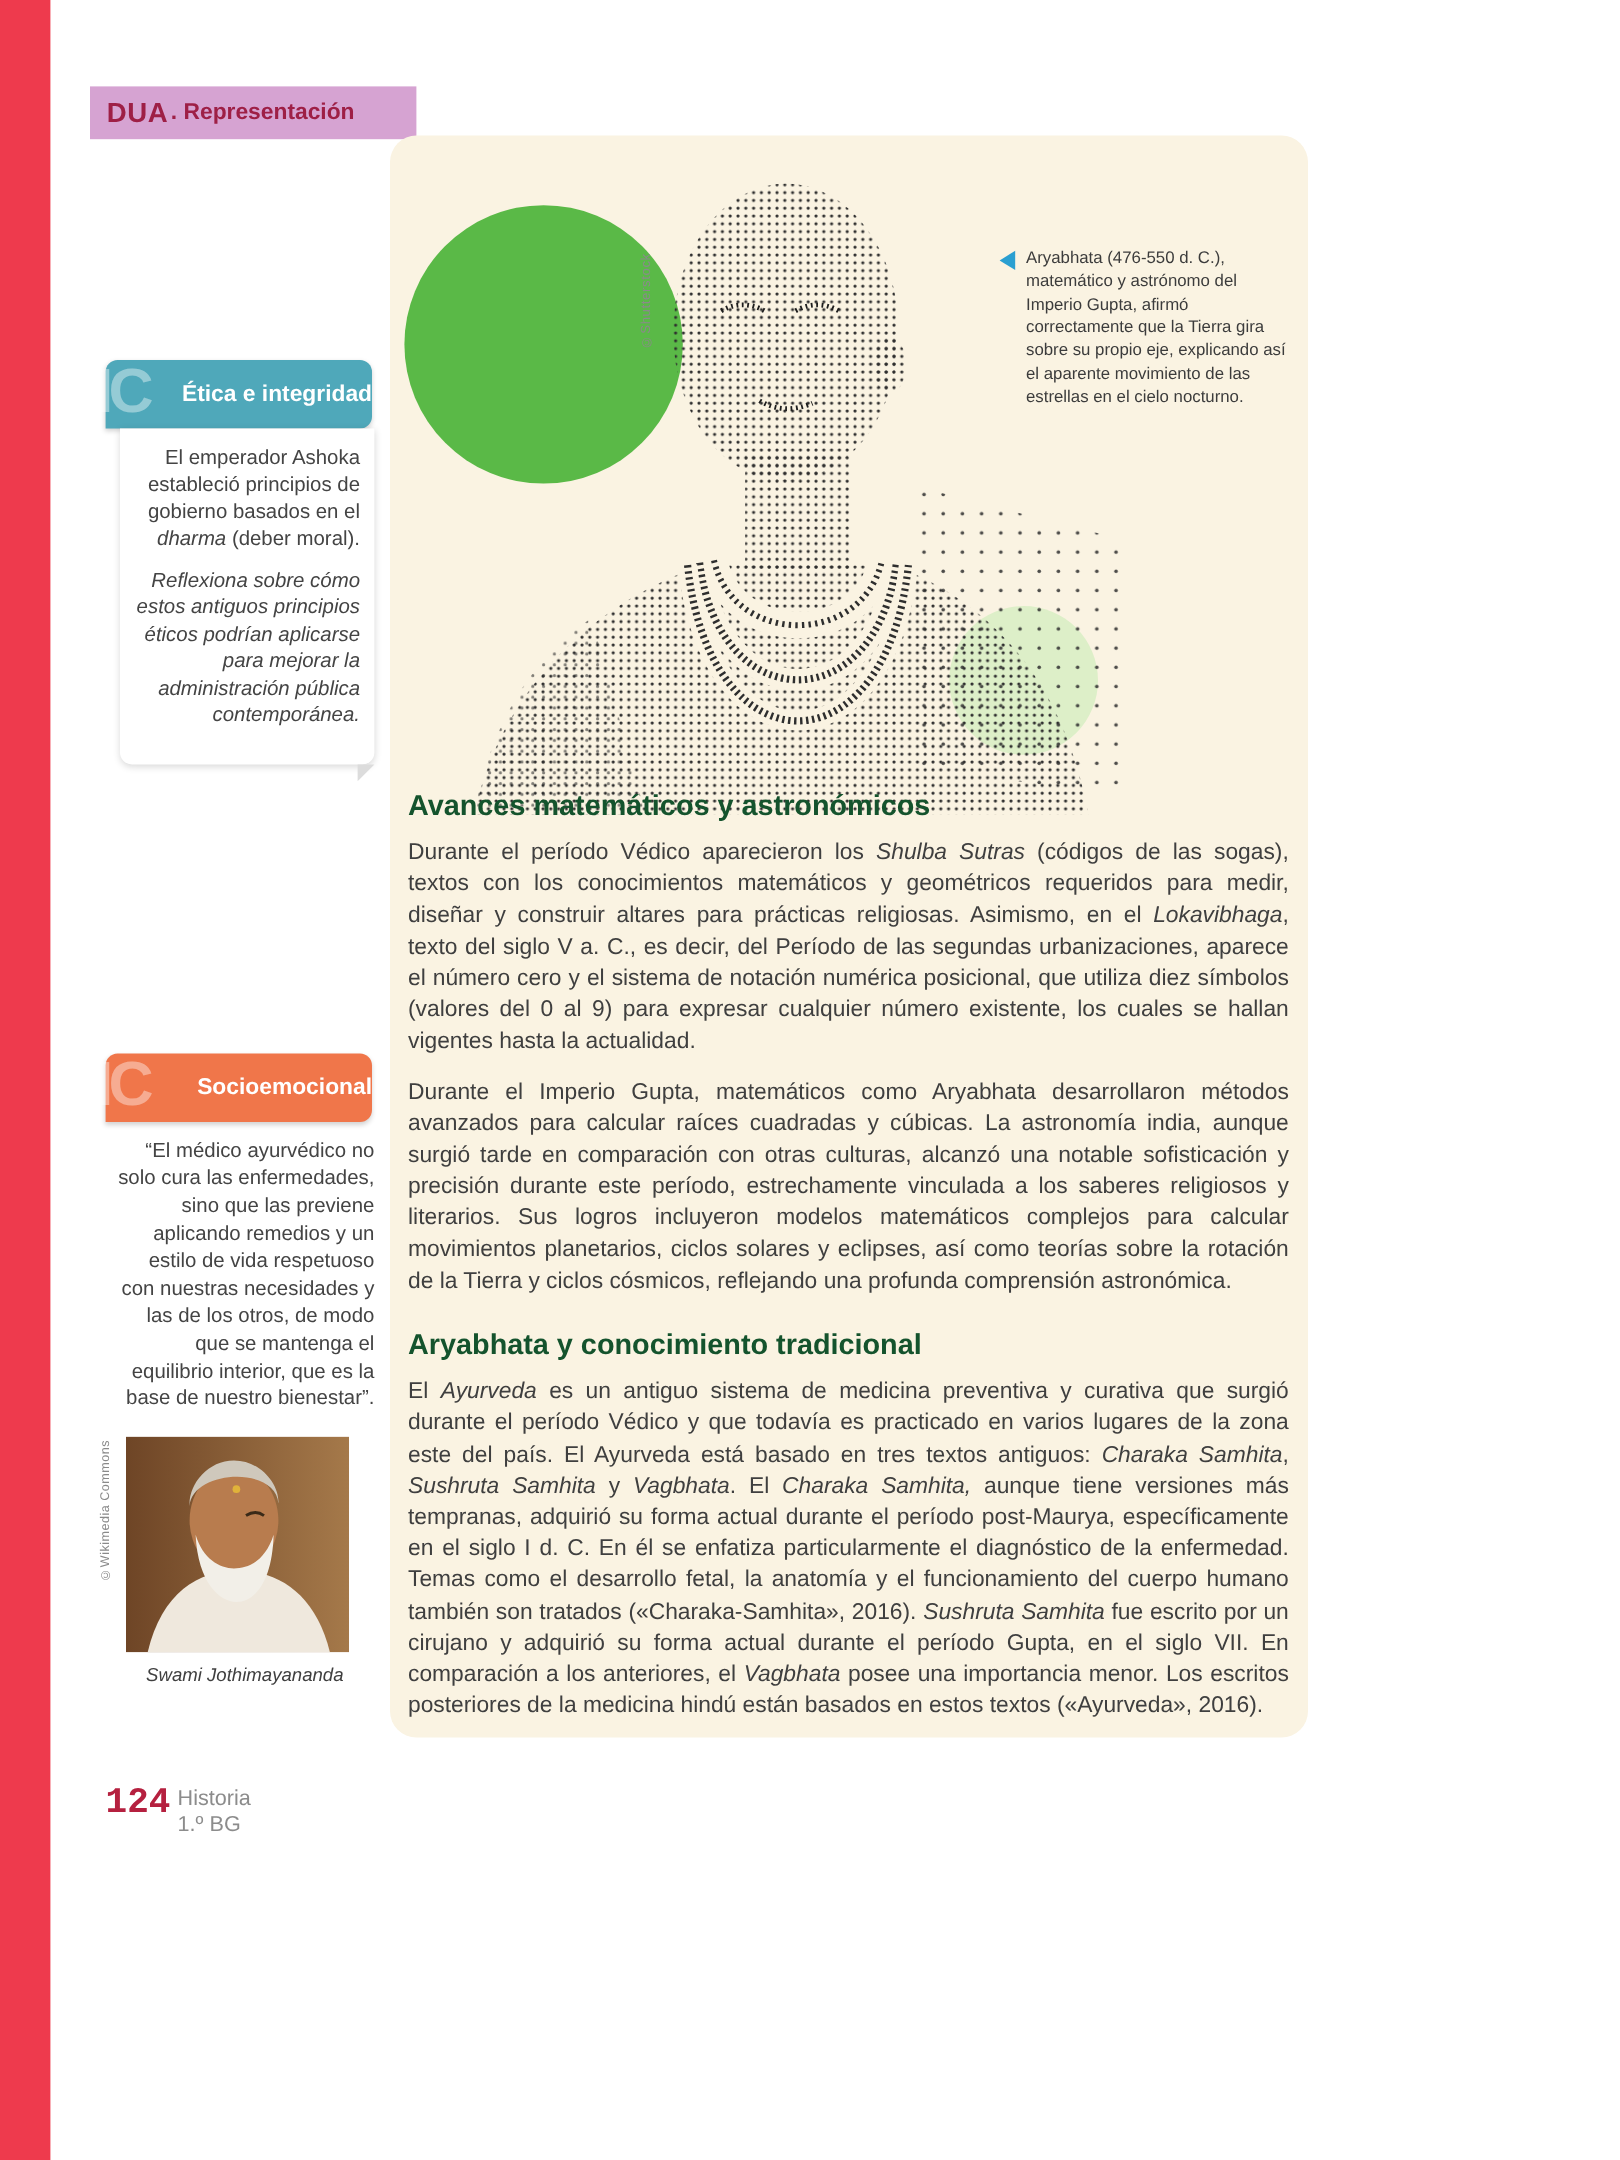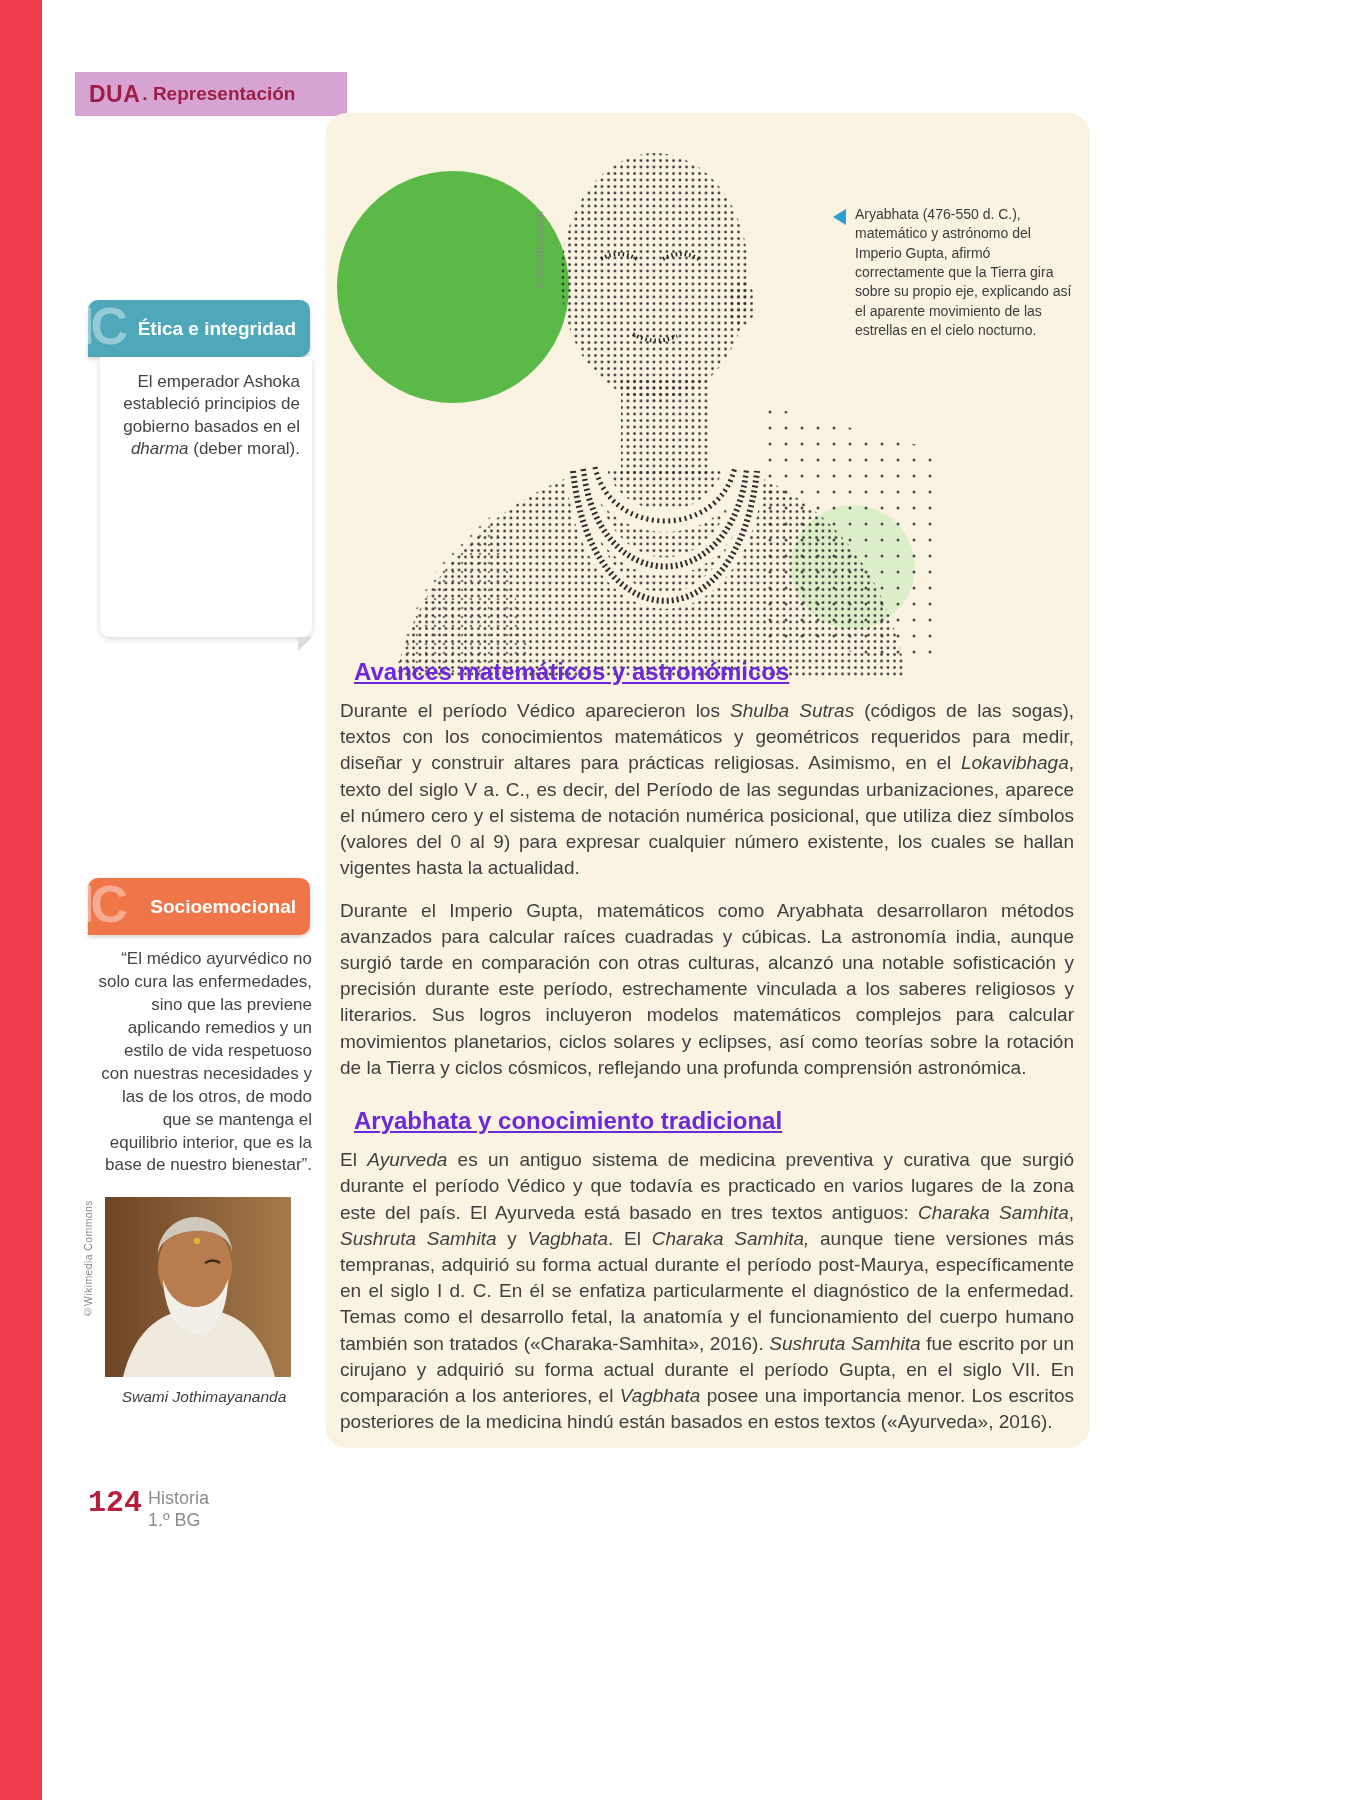--- a/index.html
+++ b/index.html
@@ -26,28 +26,28 @@
 
   
   .caption{position:absolute;left:508px;top:92px;width:248px;display:flex;gap:9px;}
   .cap-tri{flex:0 0 auto;width:0;height:0;margin-top:4px;
            border-top:8px solid transparent;border-bottom:8px solid transparent;
            border-right:13px solid #2a9fd1;}
   .cap-text{font-size:14px;line-height:1.38;color:#3c3c3c;}
 
   
   .textflow{position:absolute;left:15px;top:545px;width:734px;}
-  .sec-title{color:#6d28d9;font-weight:bold;font-size:24px;margin:0 0 12px 14px;text-decoration:underline;}
+  .sec-title{color:#14532d;font-weight:bold;font-size:24px;margin:0 0 12px 0;}
   .sec-title.second{margin-top:26px;}
   .para{font-size:19px;line-height:1.38;text-align:justify;color:#3f3f3f;margin:0 0 16px 0;}
   .para i{font-style:italic;}
 
   
   .tab{position:absolute;left:88px;width:222px;height:57px;border-radius:10px 10px 10px 0;
-       display:flex;align-items:center;justify-content:flex-end;padding-right:14px;
+       display:flex;align-items:center;justify-content:flex-end;
        box-sizing:border-box;box-shadow:0 2px 4px rgba(0,0,0,.18);overflow:visible;}
   .tab.teal{top:300px;background:#4fa8ba;}
   .tab.coral{top:878px;background:#f0764a;}
   .tab .ic{position:absolute;left:-8px;top:-2px;font-size:52px;font-weight:800;
            color:rgba(255,255,255,.4);letter-spacing:-4px;line-height:57px;}
   .tab .tab-title{color:#ffffff;font-weight:bold;font-size:19px;position:relative;z-index:2;}
 
   
   .card{position:absolute;left:100px;top:357px;width:212px;min-height:280px;background:#ffffff;
         box-shadow:0 2px 6px rgba(0,0,0,.15);border-radius:0 0 10px 10px;
@@ -143,20 +143,21 @@
       <p class="para"><span>El </span><i>Ayurveda</i><span> es un antiguo sistema de medicina preventiva y curativa que surgió durante el período Védico y que todavía es practicado en varios lugares de la zona este del país. El Ayurveda está basado en tres textos antiguos: </span><i>Charaka Samhita</i><span>, </span><i>Sushruta Samhita</i><span> y </span><i>Vagbhata</i><span>. El </span><i>Charaka Samhita,</i><span> aunque tiene versiones más tempranas, adquirió su forma actual durante el período post-Maurya, específicamente en el siglo I d. C. En él se enfatiza particularmente el diagnóstico de la enfermedad. Temas como el desarrollo fetal, la anatomía y el funcionamiento del cuerpo humano también son tratados («Charaka-Samhita», 2016). </span><i>Sushruta Samhita</i><span> fue escrito por un cirujano y adquirió su forma actual durante el período Gupta, en el siglo VII. En comparación a los anteriores, el </span><i>Vagbhata</i><span> posee una importancia menor. Los escritos posteriores de la medicina hindú están basados en estos textos («Ayurveda», 2016).</span></p>
     </div>
   </div>
 
   <div class="tab teal">
     <span class="ic">IC</span>
     <span class="tab-title">Ética e integridad</span>
   </div>
   <div class="card">
     <div class="card-text"><span>El emperador Ashoka estableció principios de gobierno basados en el </span><i>dharma</i><span> (deber moral).</span></div>
+    <div class="reflection">Reflexiona sobre cómo estos antiguos principios éticos podrían aplicarse para mejorar la administración pública contemporánea.</div>
     <div class="fold"></div>
   </div>
 
   <div class="tab coral">
     <span class="ic">IC</span>
     <span class="tab-title">Socioemocional</span>
   </div>
   <div class="quote">“El médico ayurvédico no solo cura las enfermedades, sino que las previene aplicando remedios y un estilo de vida respetuoso con nuestras necesidades y las de los otros, de modo que se mantenga el equilibrio interior, que es la base de nuestro bienestar”.</div>
 
   <span class="wm-credit">©Wikimedia Commons</span>

